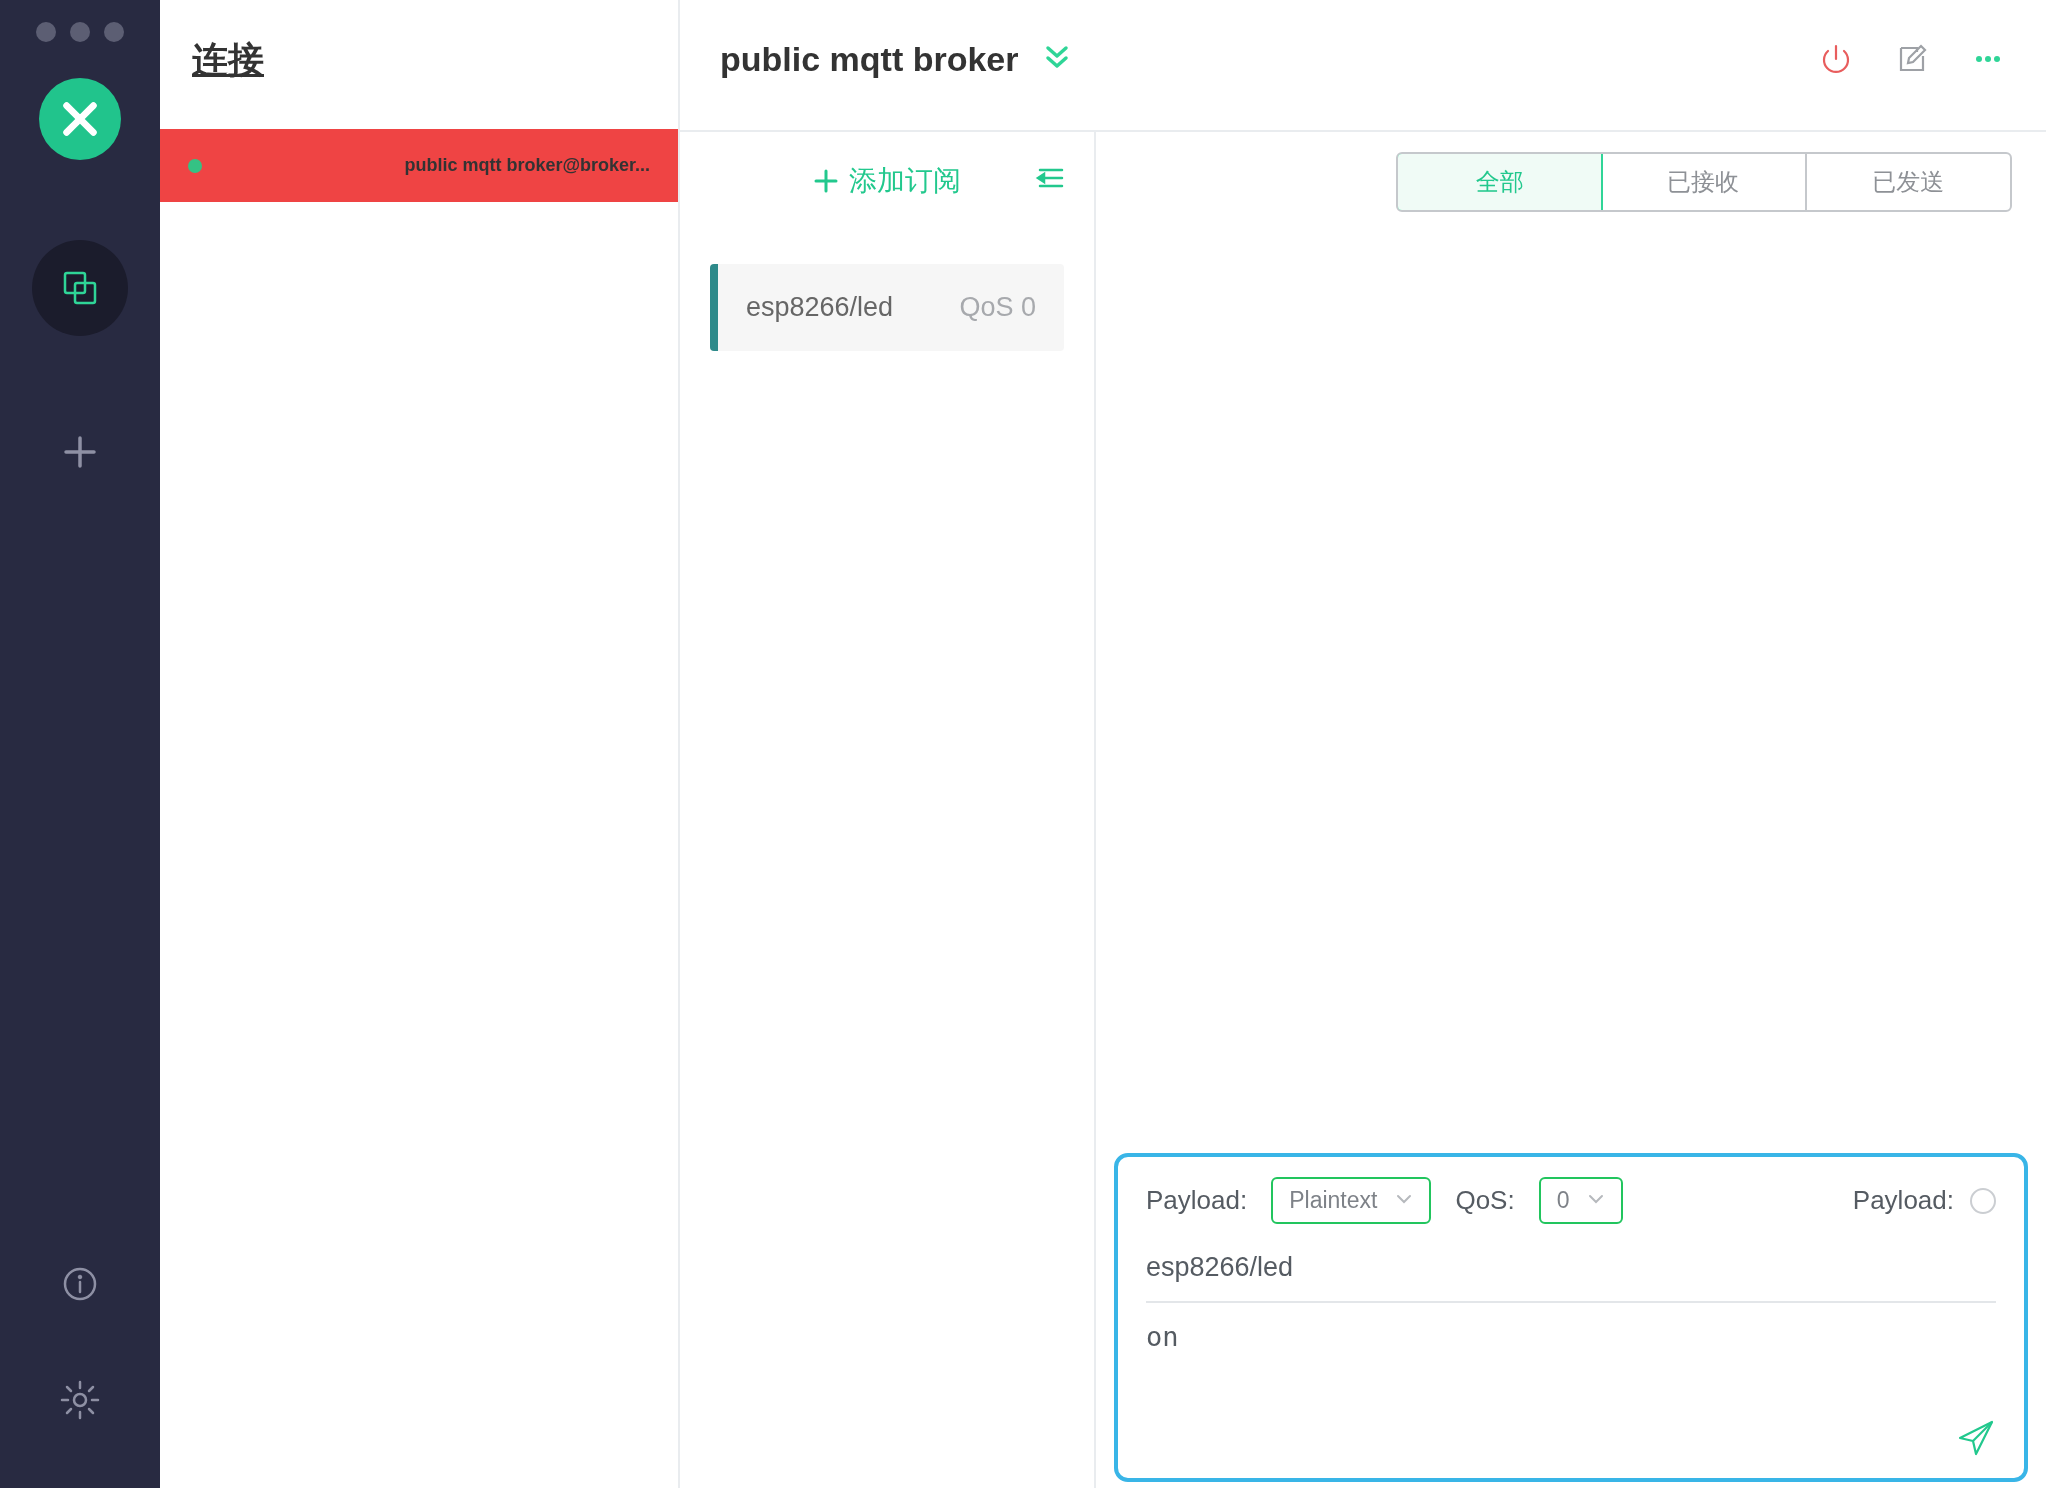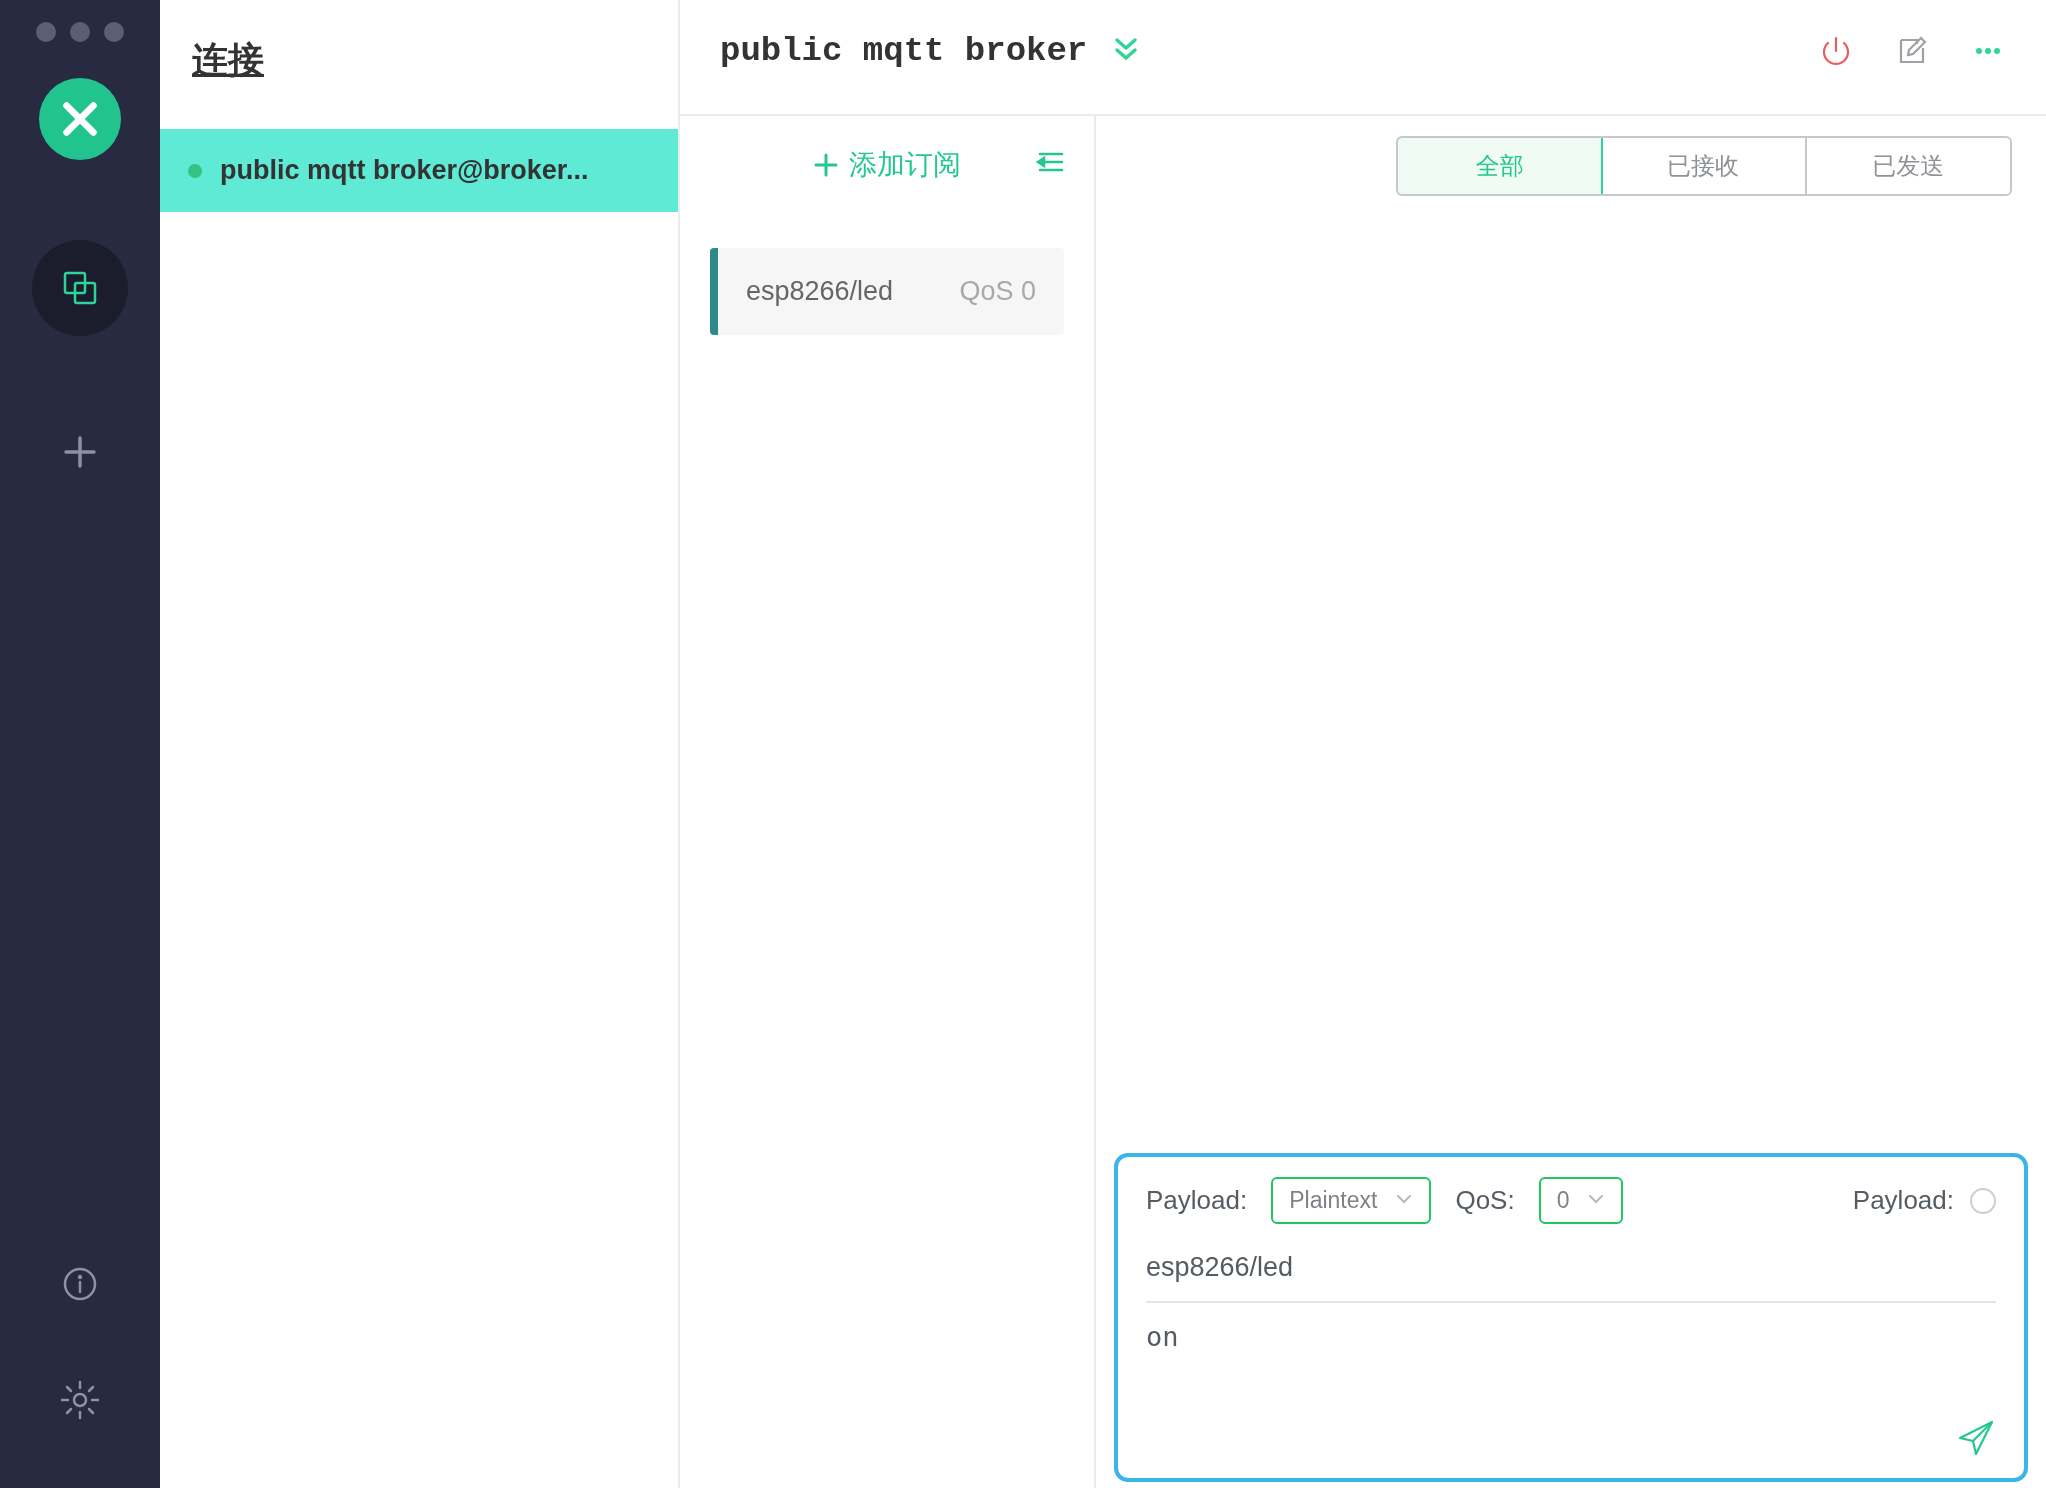--- a/index.html
+++ b/index.html
@@ -57,47 +57,47 @@
   }
   .connections-header {
     padding: 36px 32px 44px;
     font-size: 36px;
     font-weight: 700;
     text-decoration: underline;
   }
   .conn-item {
     display: flex; align-items: center;
     padding: 26px 28px;
-    background: #5eead4;
-    font-size: 27px;
+    background: #ef4444;
+    font-size: 18px;
     color: #333;
     gap: 18px;
     font-weight: 600;
     white-space: nowrap;
     overflow: hidden;
+    justify-content: space-between;
   }
   .dot-online {
     width: 14px; height: 14px; border-radius: 50%;
     background: #35C284;
     flex-shrink: 0;
   }
 
   
   .main {
     flex: 1;
     display: flex;
     flex-direction: column;
   }
   .main-header {
-    height: 116px;
+    height: 132px;
     border-bottom: 2px solid #E9ECEF;
     display: flex;
     align-items: center;
     padding: 0 40px 12px 40px;
-    font-family: Liberation Mono, monospace;
   }
   .main-title {
     font-size: 34px;
     font-weight: 700;
     color: #333;
     margin-right: 22px;
   }
   .down-chevrons { color: #2FD597; }
   .header-actions { margin-left: auto; display: flex; align-items: center; gap: 40px; }
   .header-icon { width: 36px; height: 36px; display:flex;align-items:center;justify-content:center;}

